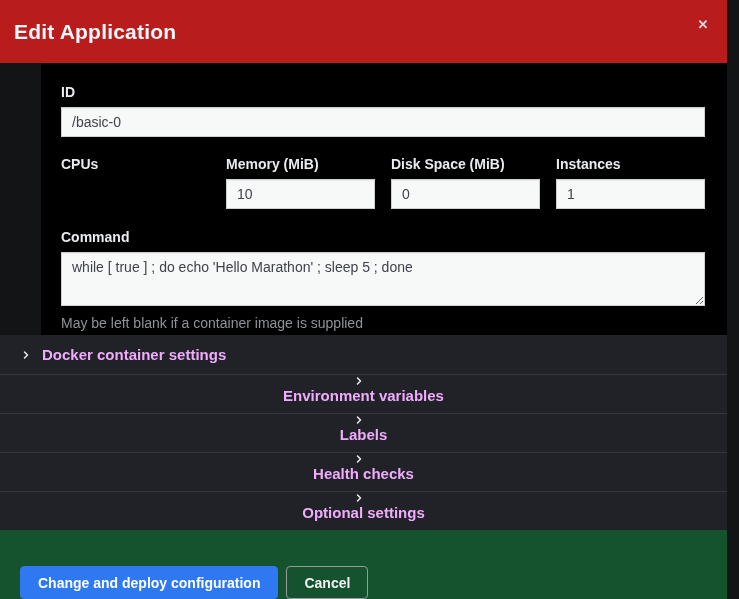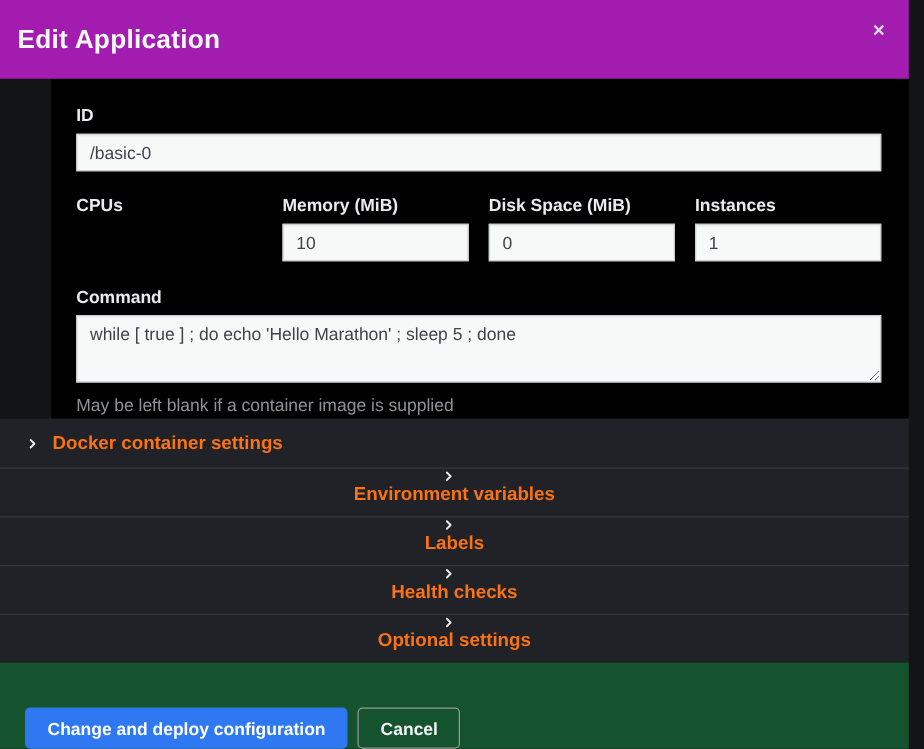--- a/index.html
+++ b/index.html
@@ -10,21 +10,21 @@
     overflow: hidden;
   }
   .modal {
     position: absolute; left: 0; top: 0;
     width: 727px; height: 599px;
     display: flex; flex-direction: column;
   }
   
   .modal-header {
     height: 63px; flex: 0 0 63px;
-    background: #a21caf;
+    background: #b91c1c;
     display: flex; align-items: center;
     padding: 0 16px 0 14px;
     position: relative;
   }
   .modal-title {
     color: #f7f8fa; font-size: 21px; font-weight: 700;
     letter-spacing: 0.2px;
   }
   .close-btn {
     position: absolute; right: 14px; top: 14px;
@@ -86,21 +86,21 @@
   }
   .section-row + .section-row { border-top: 1px solid #35373c; flex-direction: column; }
   .chevron {
     width: 12px; height: 12px;
     margin-right: 10px;
     display: inline-flex;
     color: #e9ebee;
   }
   .chevron svg { width: 12px; height: 12px; }
   .section-label {
-    color: #f97316; font-size: 15px; font-weight: 700;
+    color: #f0abfc; font-size: 15px; font-weight: 700;
   }
   
   .modal-footer {
     background: #14532d;
     height: 69px; flex: 0 0 69px;
     display: flex; align-items: flex-end; gap: 8px;
     padding: 17px 0 0 20px;
   }
   .btn {
     height: 33px;

